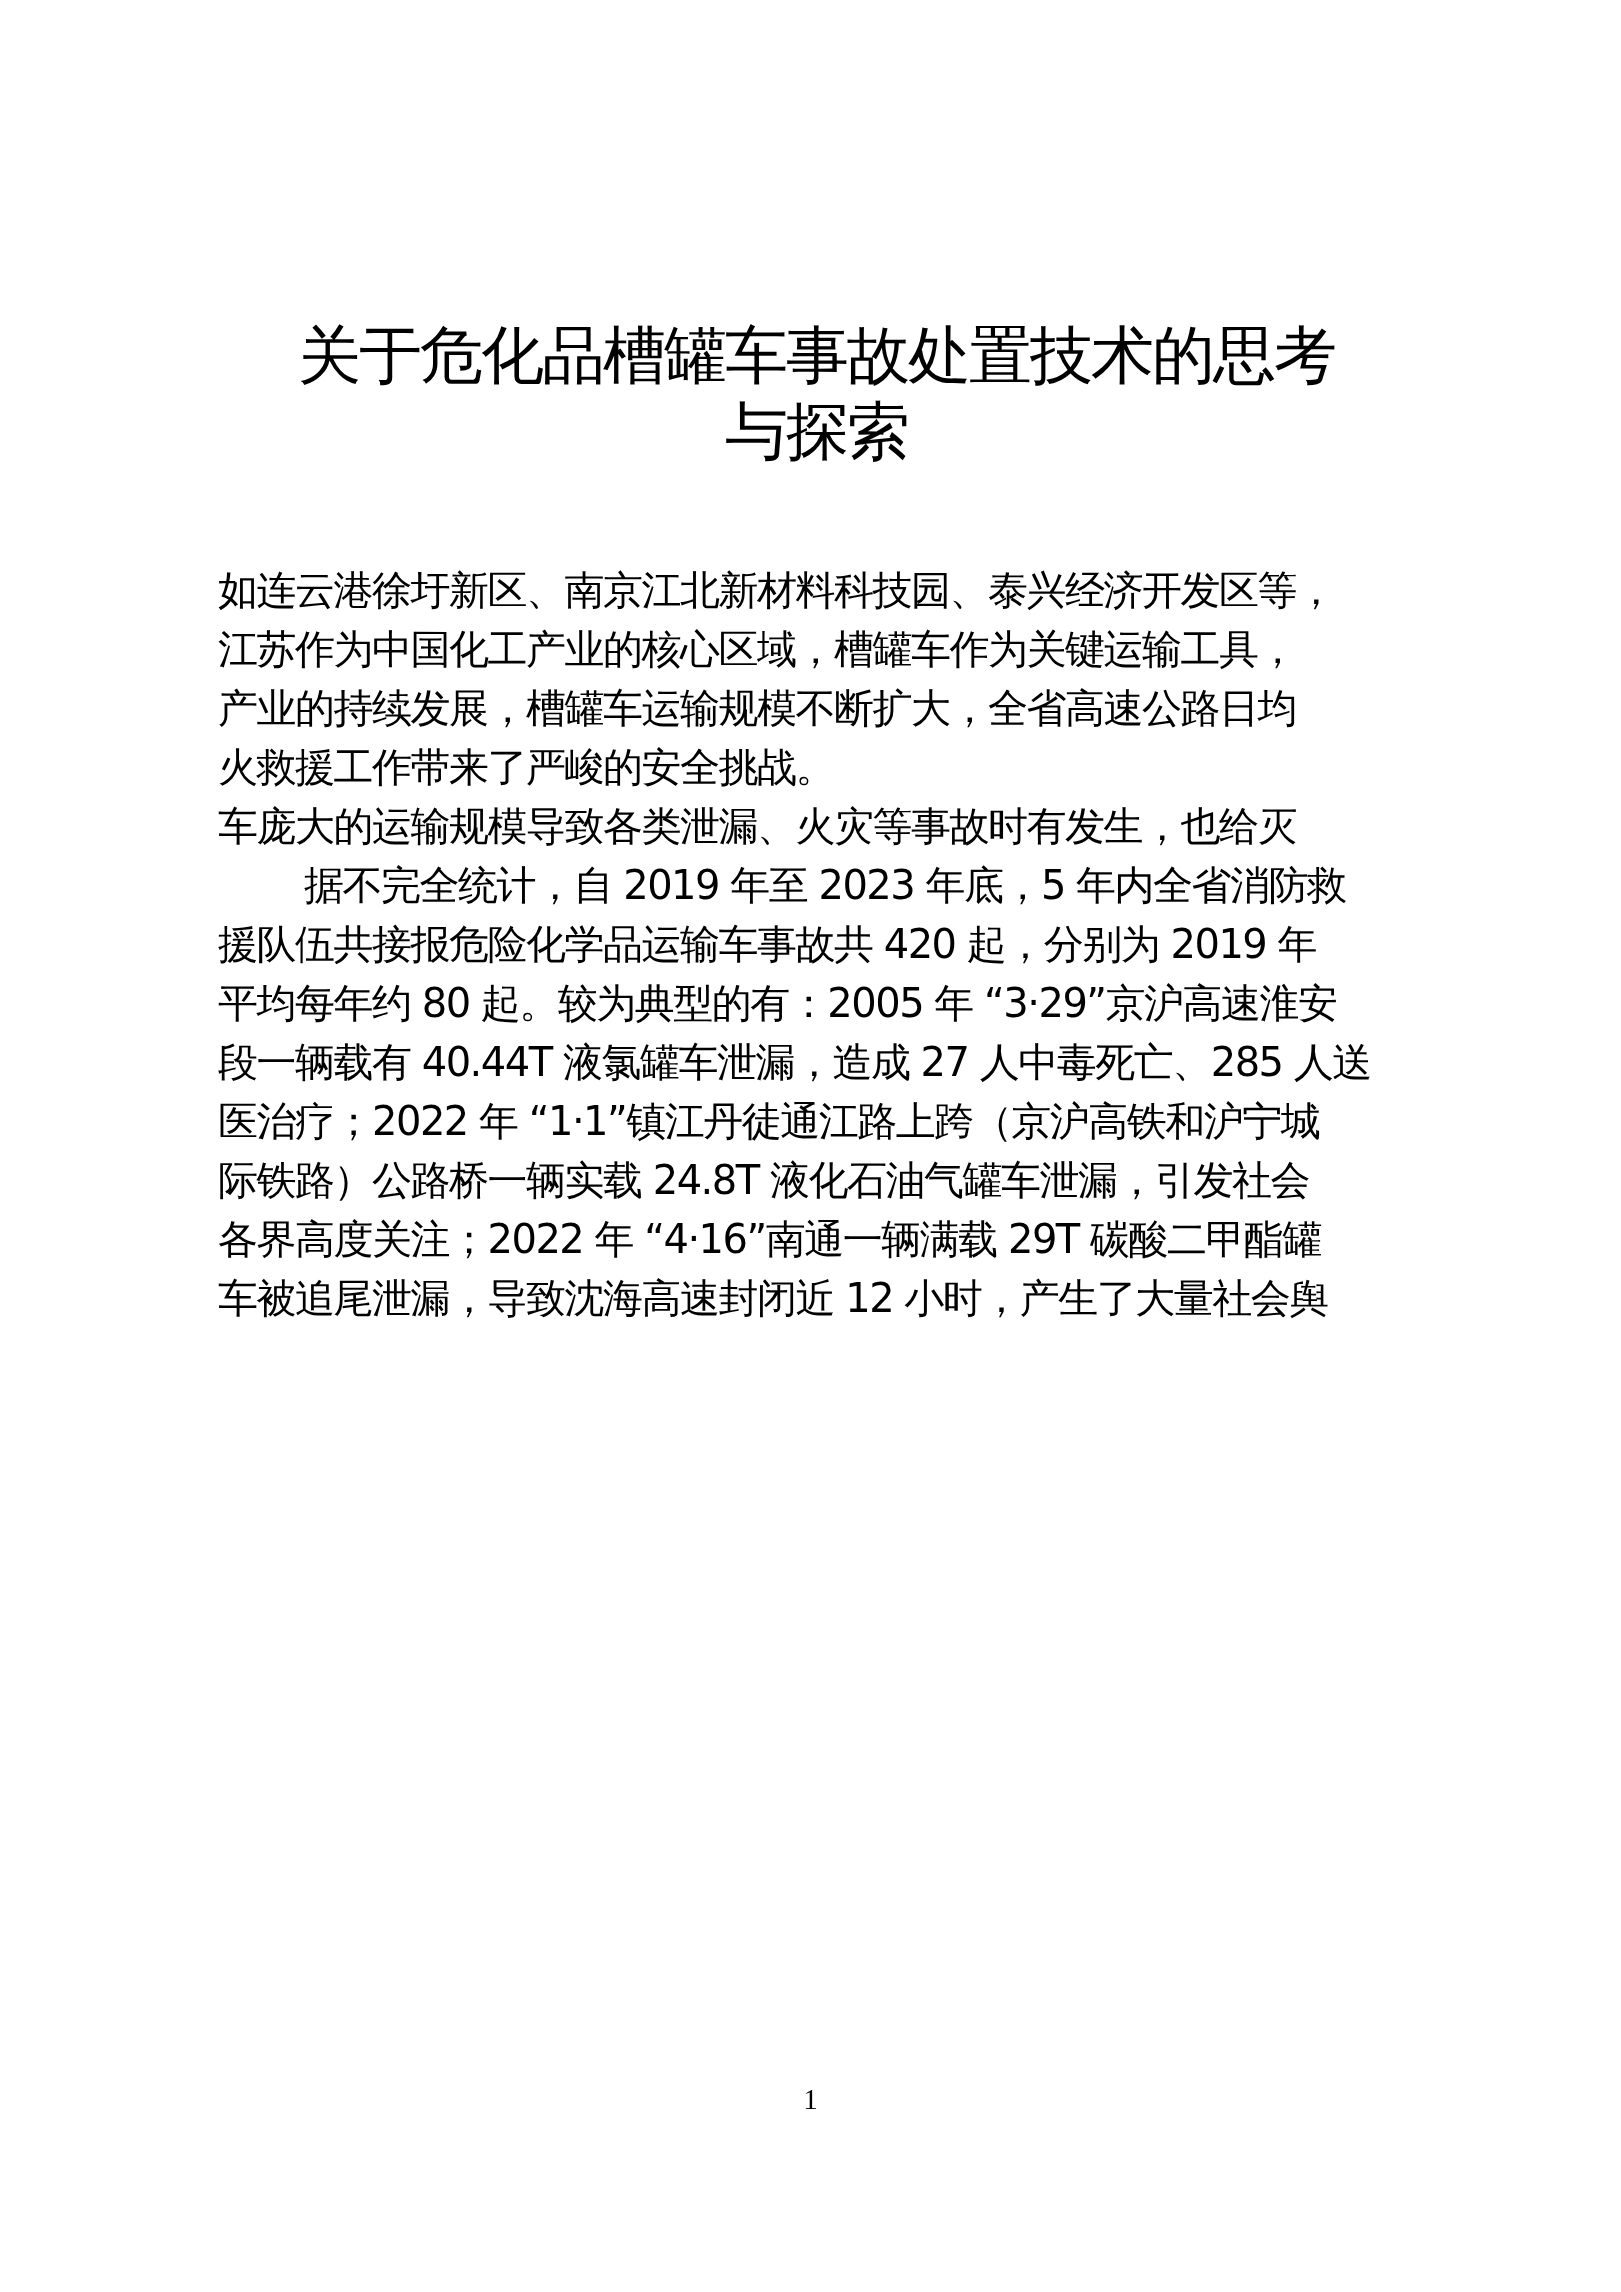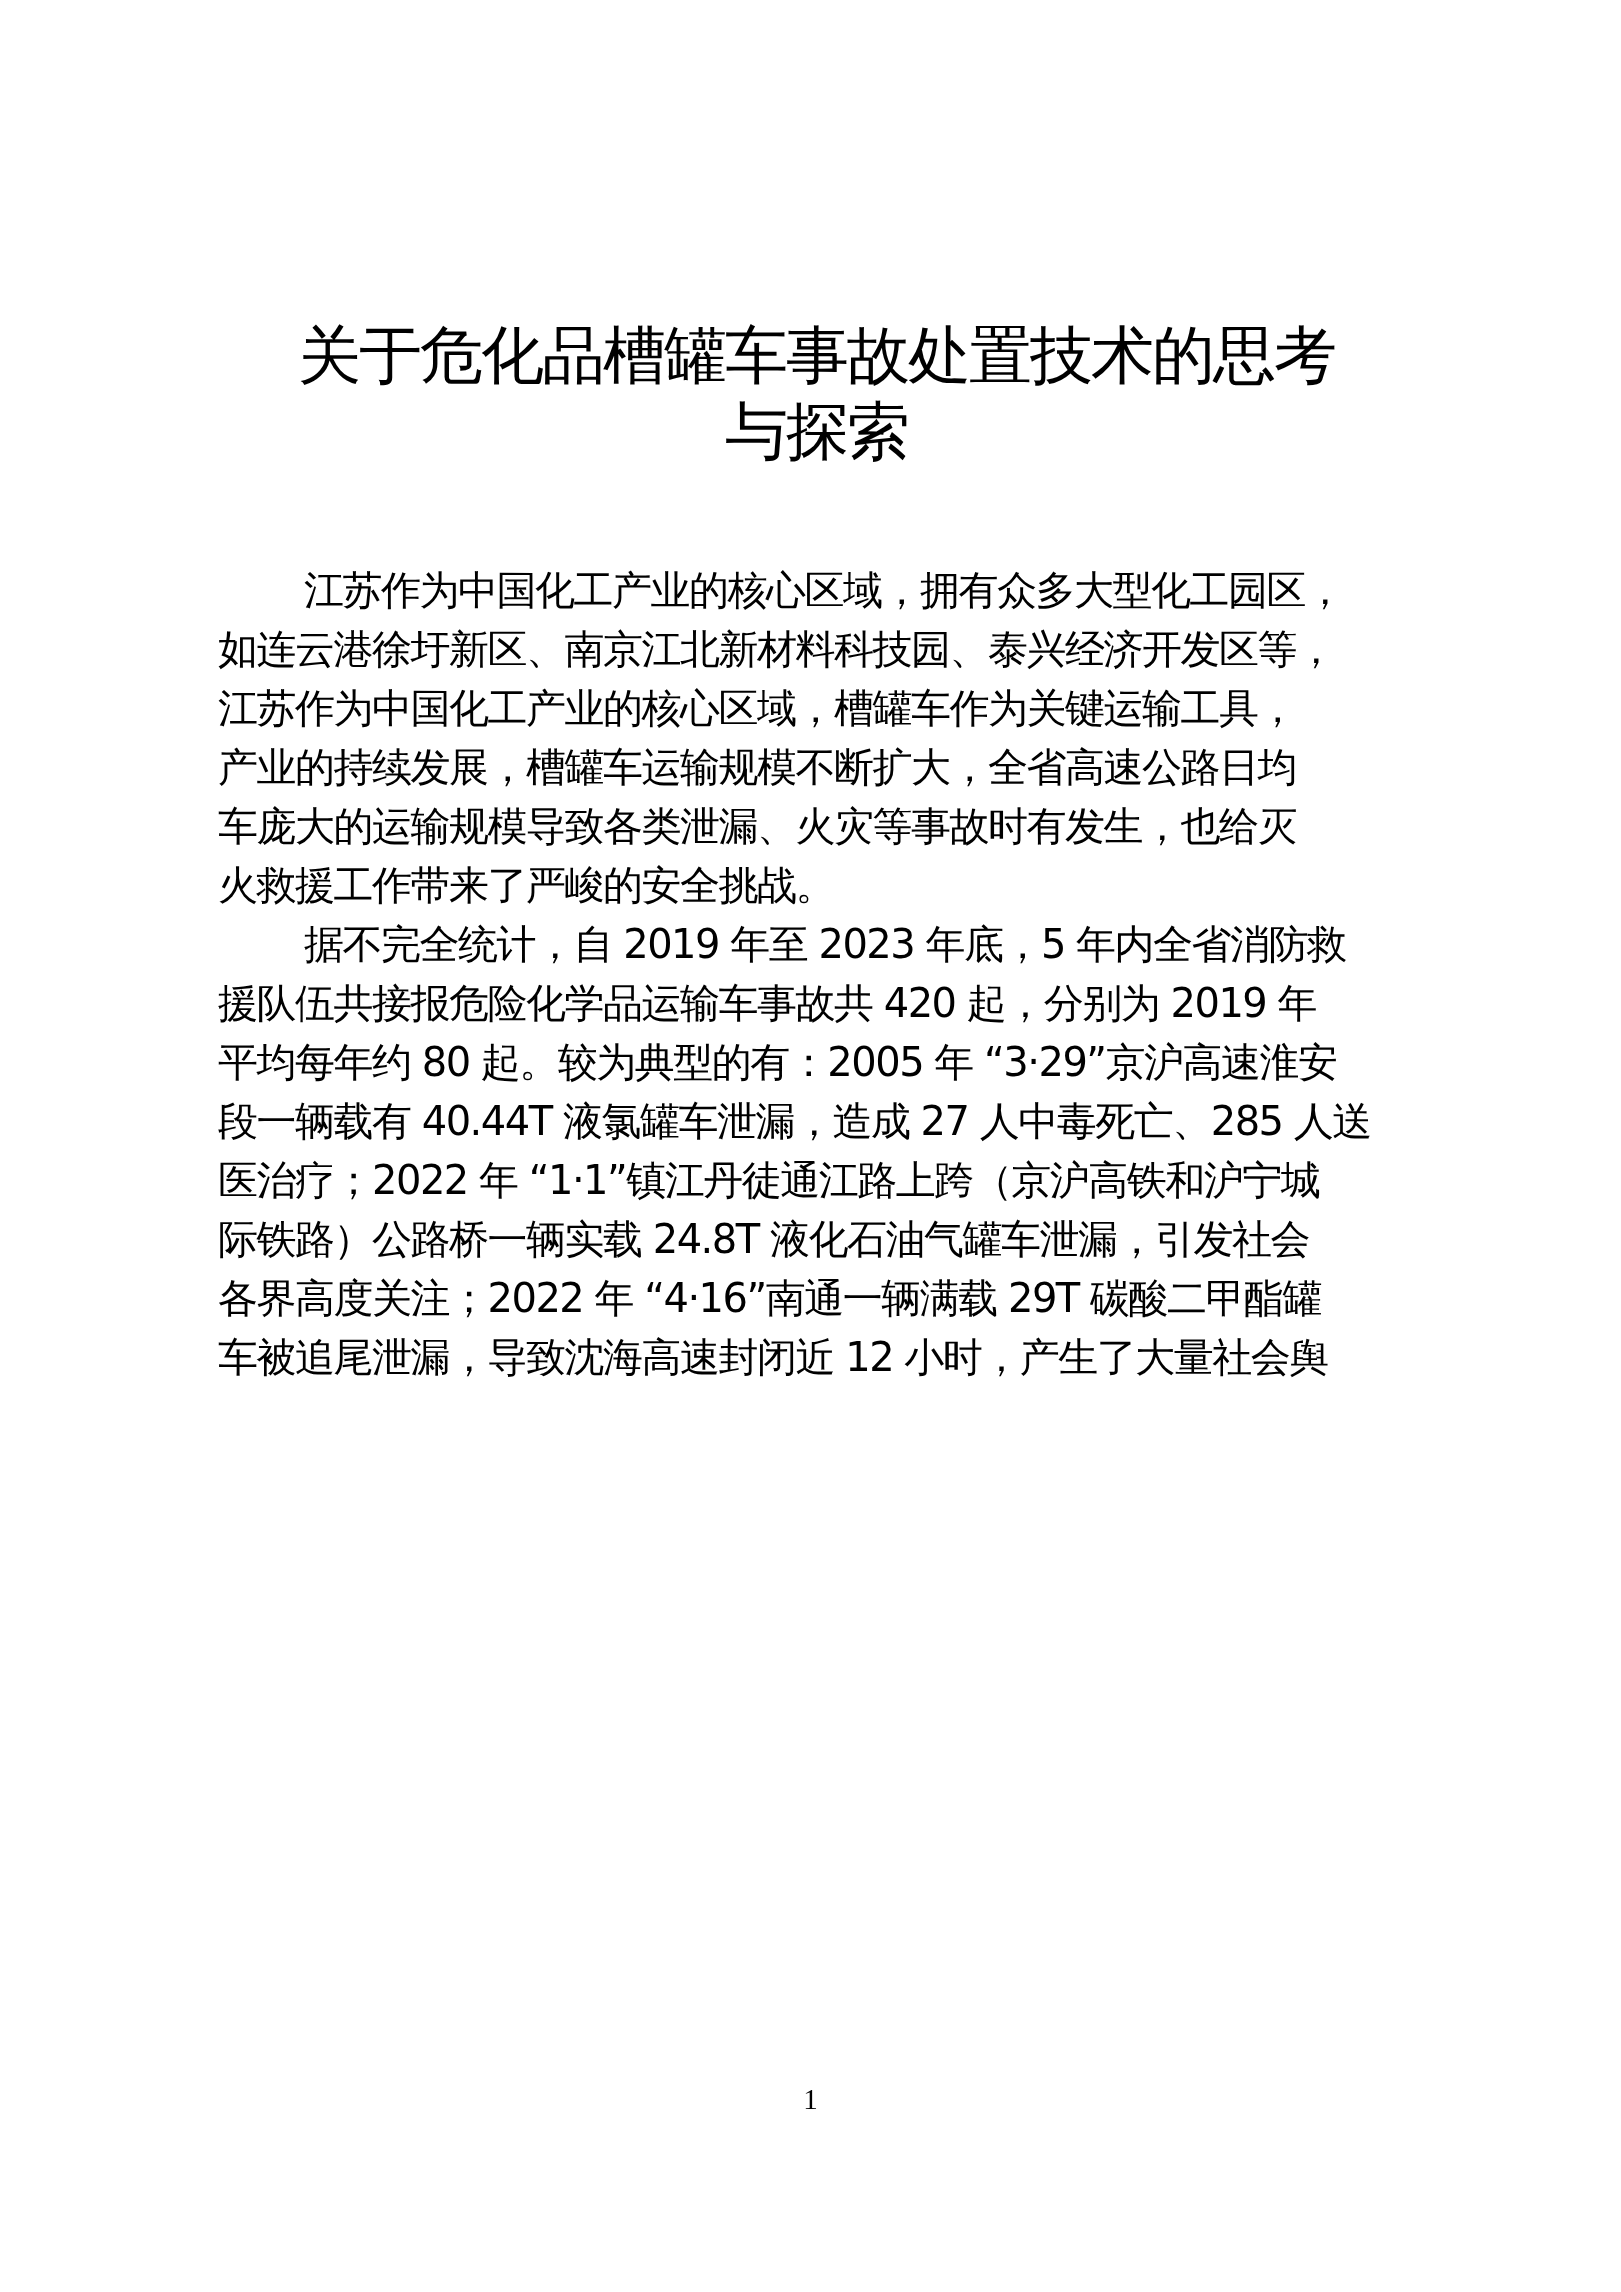--- a/index.html
+++ b/index.html
@@ -75,26 +75,25 @@
 <div class="page">
 
   <h1 class="title">
     <span class="title-line">关于危化品槽罐车事故处置技术的思考</span>
     <span class="title-line">与探索</span>
   </h1>
 
   <div class="body">
 
     <div>
-      <span class="line indent">江苏作为中国化工产业的核心区域，拥有众多大型化工园区，</span>
       <span class="line">如连云港徐圩新区、南京江北新材料科技园、泰兴经济开发区等，</span>
       <span class="line">江苏作为中国化工产业的核心区域，槽罐车作为关键运输工具，</span>
       <span class="line">产业的持续发展，槽罐车运输规模不断扩大，全省高速公路日均</span>
+      <span class="line">火救援工作带来了严峻的安全挑战。</span>
       <span class="line">车庞大的运输规模导致各类泄漏、火灾等事故时有发生，也给灭</span>
-      <span class="line">火救援工作带来了严峻的安全挑战。</span>
     </div>
 
     <div>
       <span class="line indent">据不完全统计，自 2019 年至 2023 年底，5 年内全省消防救</span>
       <span class="line">援队伍共接报危险化学品运输车事故共 420 起，分别为 2019 年</span>
       <span class="line">平均每年约 80 起。较为典型的有：2005 年 “3·29”京沪高速淮安</span>
       <span class="line">段一辆载有 40.44T 液氯罐车泄漏，造成 27 人中毒死亡、285 人送</span>
       <span class="line">医治疗；2022 年 “1·1”镇江丹徒通江路上跨（京沪高铁和沪宁城</span>
       <span class="line">际铁路）公路桥一辆实载 24.8T 液化石油气罐车泄漏，引发社会</span>
       <span class="line">各界高度关注；2022 年 “4·16”南通一辆满载 29T 碳酸二甲酯罐</span>

